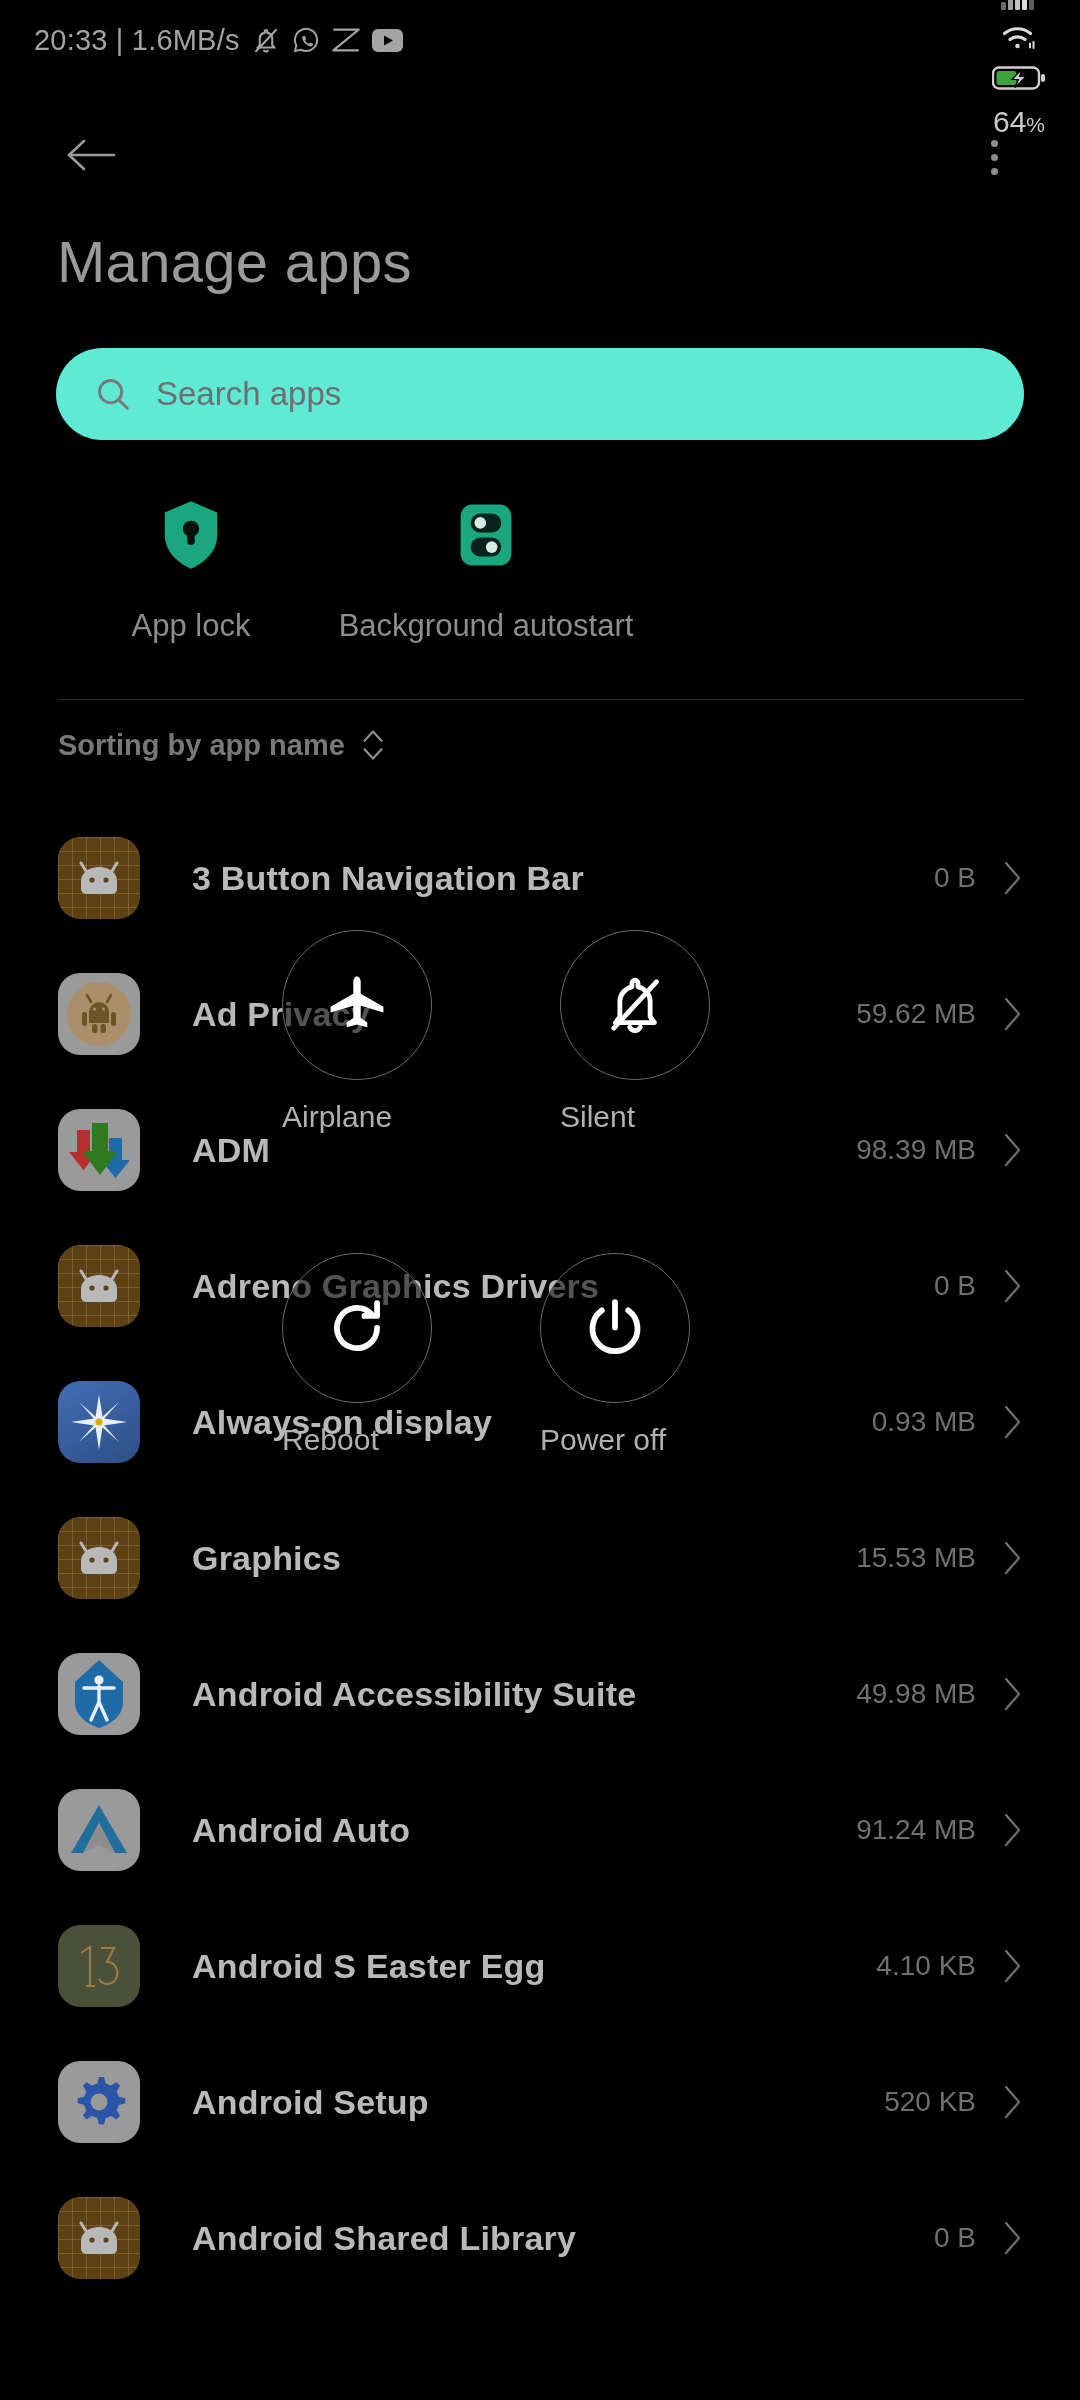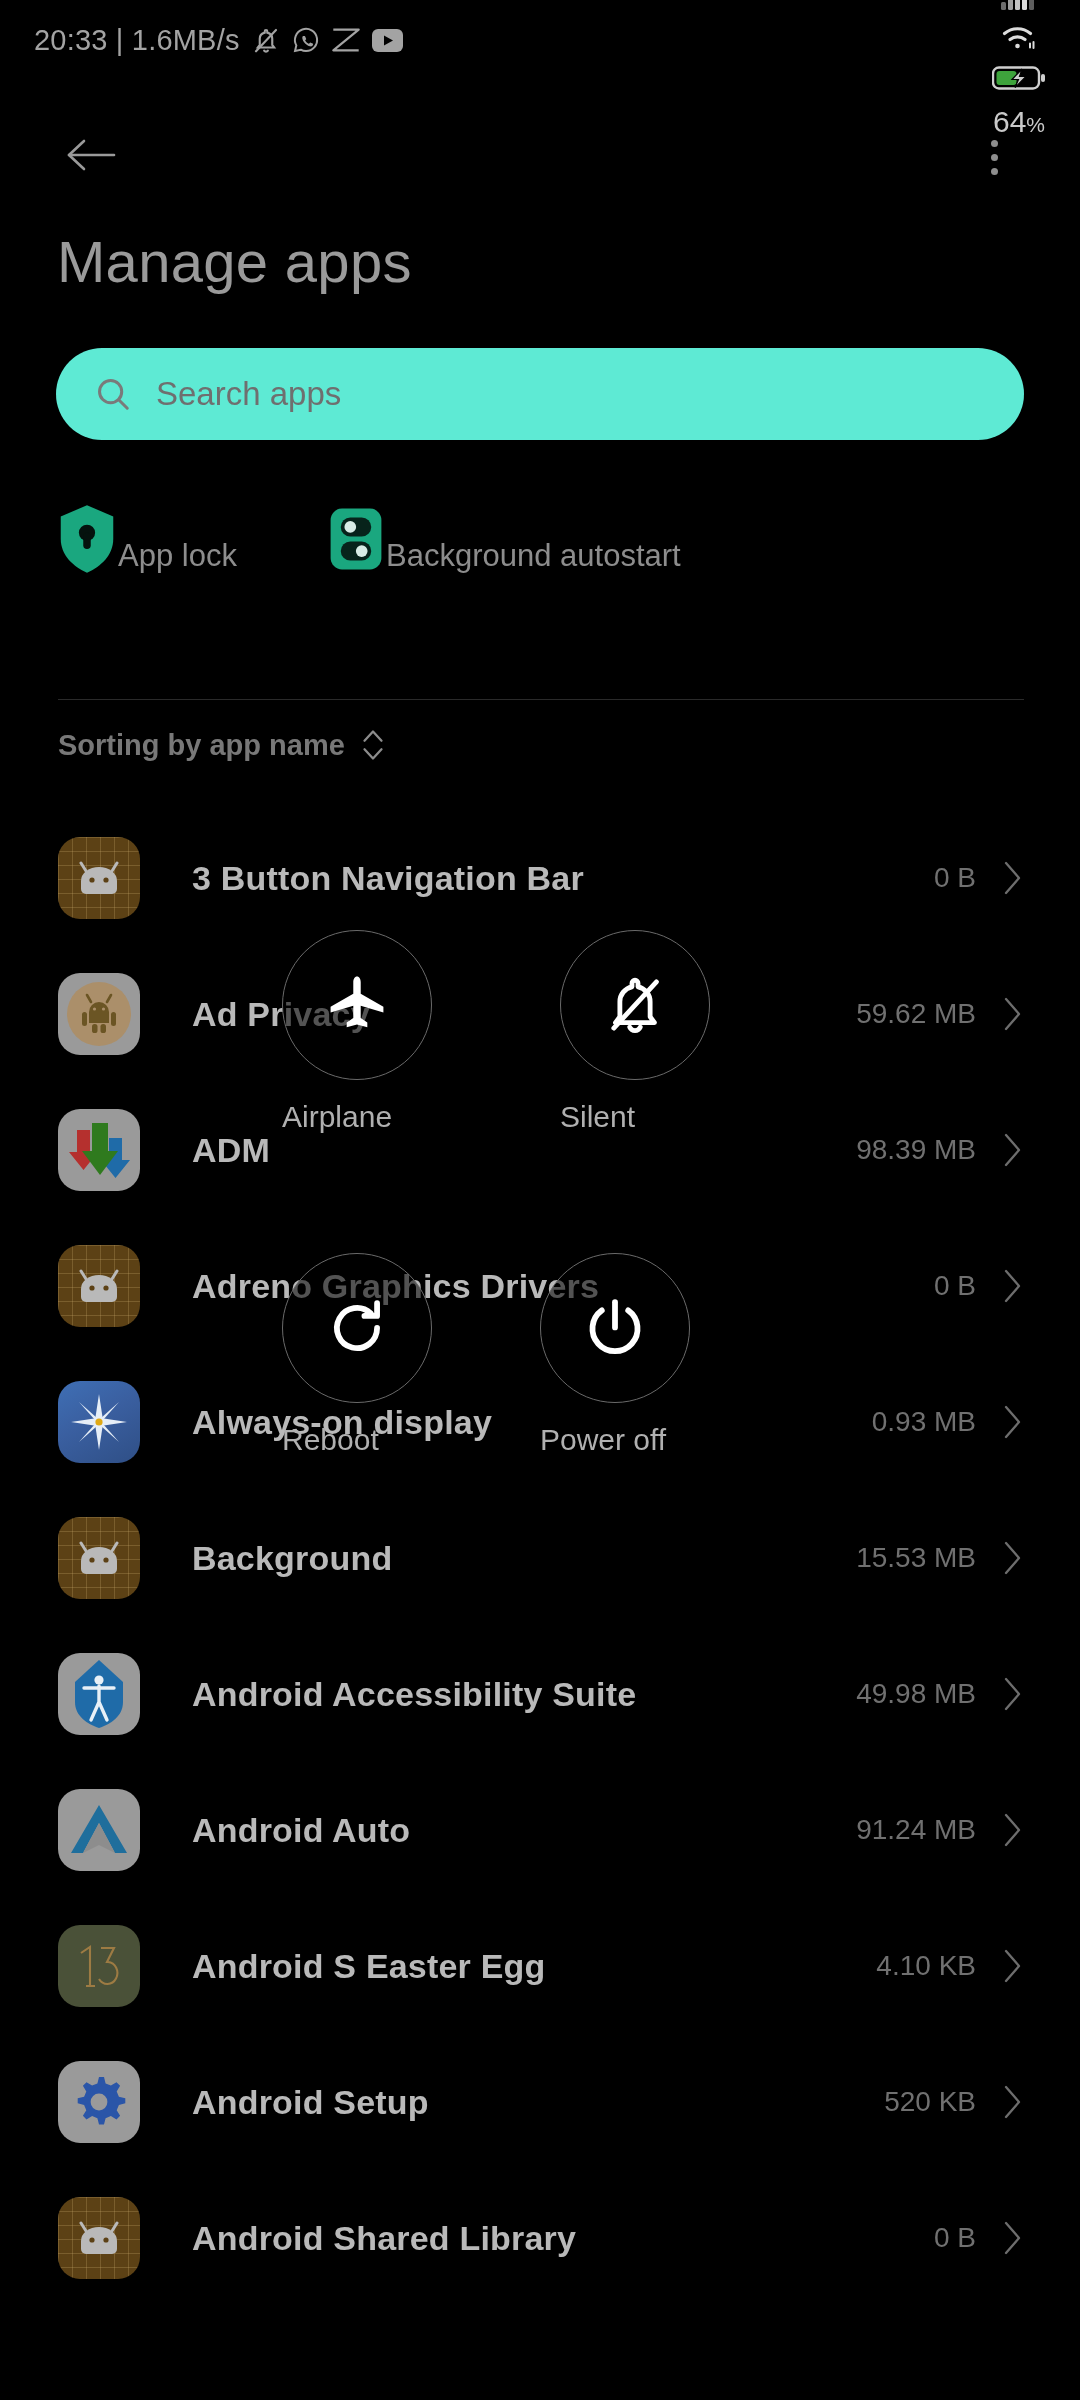--- a/index.html
+++ b/index.html
@@ -49,21 +49,21 @@
     display:flex; align-items:center; gap:24px;
     padding:0 38px;
   }
   .search-ph { color:#6f6f6f; font-size:33px; }
 
   
   .quick {
     position:absolute; top:500px; left:56px; width:968px;
     display:flex; align-items:flex-start;
   }
-  .qitem { display:flex; flex-direction:row; align-items:flex-end;text-decoration:underline; }
+  .qitem { display:flex; flex-direction:column; align-items:center;text-decoration:underline; }
   .qitem:nth-child(1){ width:270px; }
   .qitem:nth-child(2){ width:320px; }
   .qitem:nth-child(3){ width:378px; }
   .qicon { height:70px; display:flex; align-items:center; justify-content:center; }
   .qlabel { margin-top:38px; color:#8d8d8d; font-size:31px; white-space:nowrap; }
 
   
   .divider {
     position:absolute; top:699px; left:58px; width:966px; height:1px;
     background:#2a2a2a;
@@ -389,21 +389,21 @@
         <div class="grid"></div>
         <span class="center-svg">
           <svg width="50" height="34" viewBox="0 0 50 34">
             <path d="M12 4 L7 -4 M38 4 L43 -4" stroke="#b9b9b9" stroke-width="3" stroke-linecap="round" transform="translate(0,6)"></path>
             <path d="M7 20 a18 14 0 0 1 36 0 v8 a5 5 0 0 1 -5 5 h-26 a5 5 0 0 1 -5 -5 z" fill="#b9b9b9"></path>
             <circle cx="18" cy="19" r="2.6" fill="#5c4115"></circle>
             <circle cx="32" cy="19" r="2.6" fill="#5c4115"></circle>
           </svg>
         </span>
       </div>
-      <div class="appname">Background</div>
+      <div class="appname">Graphics</div>
       <div class="appsize">15.53 MB</div>
       <span class="chev">
         <svg width="22" height="38" viewBox="0 0 22 38" fill="none" stroke="#6d6d6d" stroke-width="2.3" stroke-linecap="round" stroke-linejoin="round">
             <polyline points="4,4 17,19 4,34"></polyline>
           </svg>
       </span>
     </div>
 
     <div class="approw">
       <div class="appicon ic-gray">

